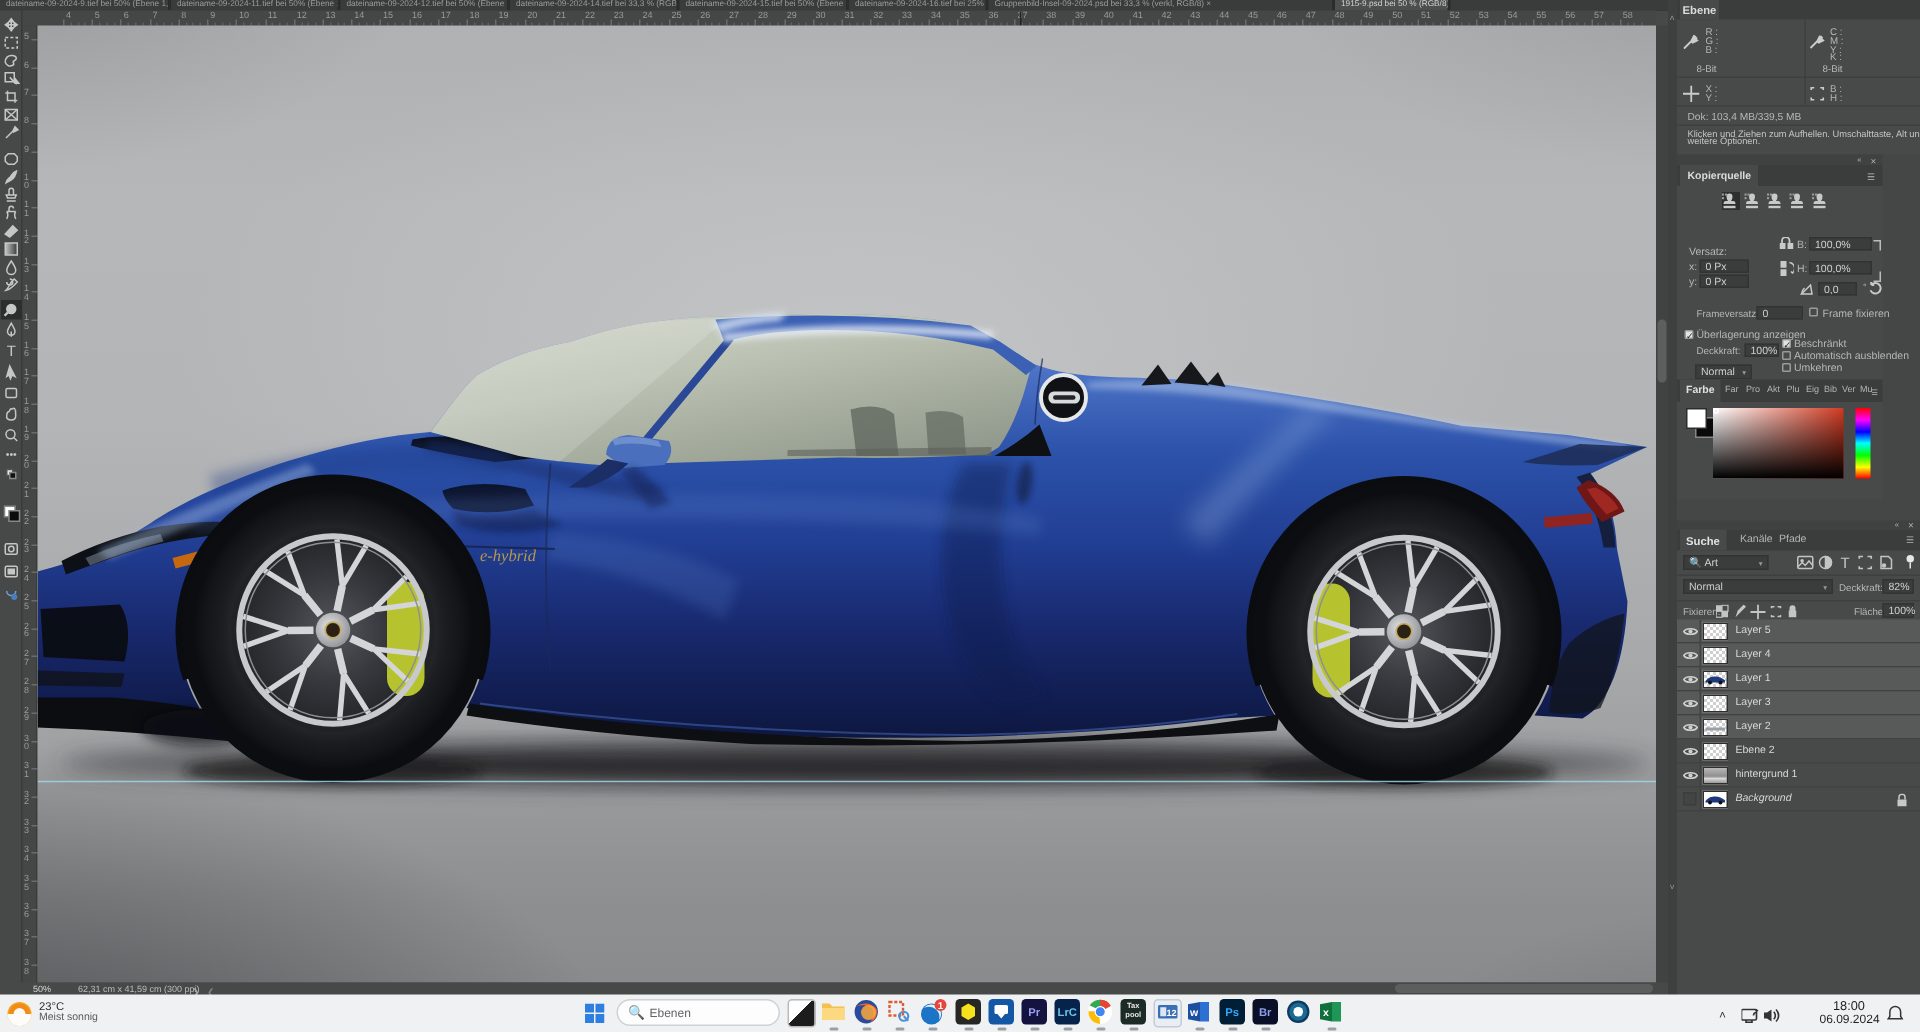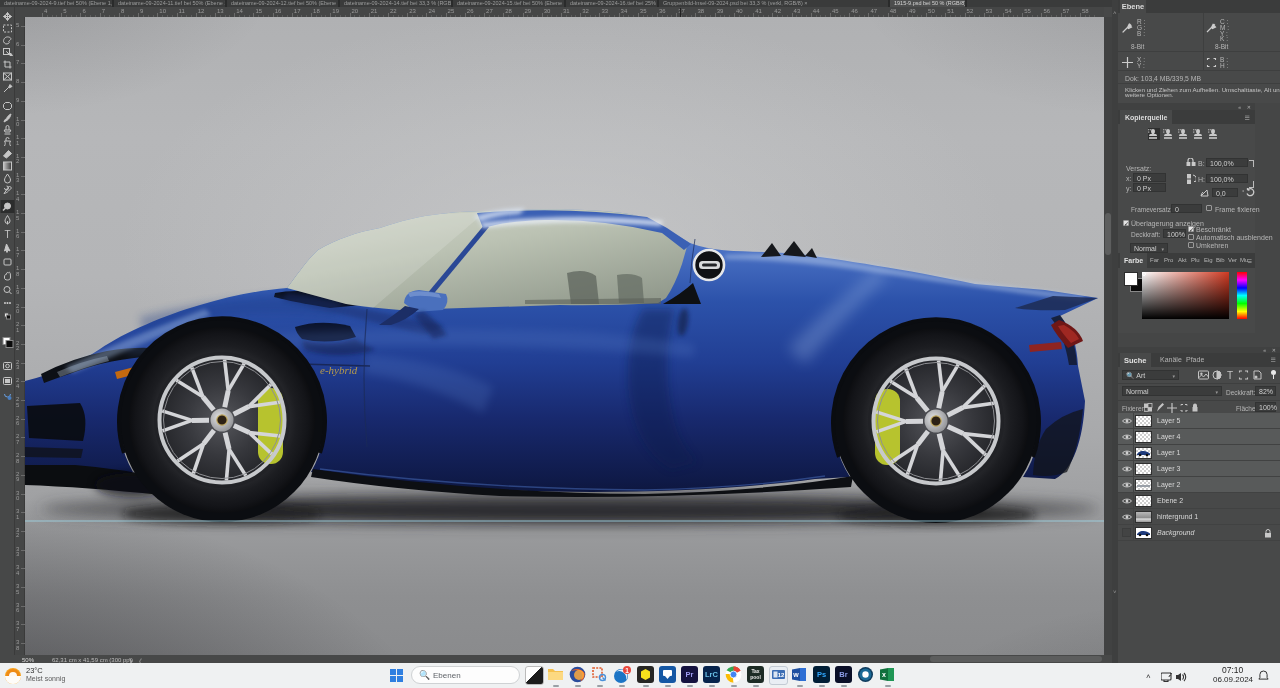--- a/index.html
+++ b/index.html
@@ -1105,17 +1105,17 @@
 <div class="tline" style="left:885px;"></div>
 
 <div class="abs" style="left:1146px;top:672px;font-size:8px;color:#333;">˄</div>
 <svg class="abs" style="left:1161px;top:671px" width="26" height="12" viewBox="0 0 26 12">
   <rect x="0" y="2" width="10" height="7" rx="1" fill="none" stroke="#333" stroke-width="1.1"></rect>
   <path d="M3,9 v1.5 h4 v-1.5" fill="none" stroke="#333" stroke-width="1.1"></path>
   <path d="M8,6 a2,2 0 0 1 2,-2 M9,2 a4,4 0 0 1 2,1" stroke="#333" fill="none" stroke-width="1"></path>
   <path d="M17,4 L20,2 V10 L17,8 H15 V4 Z" fill="#333"></path>
   <path d="M21.5,3.5 a3.5,3.5 0 0 1 0,5 M23,2 a5.5,5.5 0 0 1 0,8" stroke="#333" fill="none" stroke-width="1.1"></path>
 </svg>
-<div class="abs" style="left:1222px;top:665px;font-size:8.5px;color:#1f1f1f;">07:10</div>
+<div class="abs" style="left:1222px;top:665px;font-size:8.5px;color:#1f1f1f;">18:00</div>
 <div class="abs" style="left:1213px;top:675px;font-size:8px;color:#1f1f1f;">06.09.2024</div>
 <svg class="abs" style="left:1258px;top:670px" width="11" height="12" viewBox="0 0 11 12">
   <path d="M5.5,1 a3.6,3.6 0 0 1 3.6,3.6 v3 l1,1.5 h-9.2 l1,-1.5 v-3 a3.6,3.6 0 0 1 3.6,-3.6 z" fill="none" stroke="#333" stroke-width="1"></path>
 </svg>
 
 </body></html>

